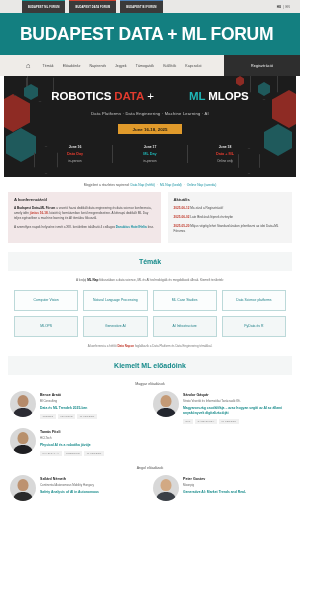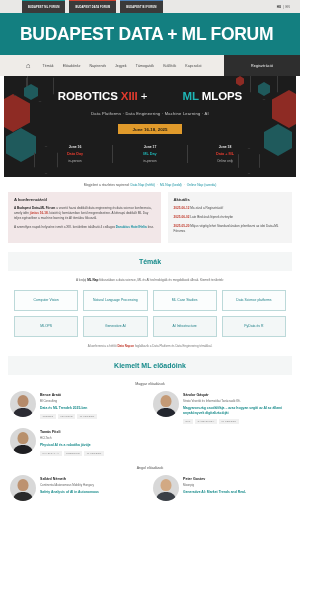--- a/index.html
+++ b/index.html
@@ -381,21 +381,21 @@
     <div class="hex out" style="left:30px;  top:70px;  width:24px; height:28px;"></div>
     <div class="hex red" style="right:-10px;top:14px;  width:34px; height:38px;"></div>
     <div class="hex teal" style="right:4px;  top:48px;  width:28px; height:32px;"></div>
     <div class="hex out" style="right:18px; top:-8px;  width:28px; height:32px;"></div>
     <div class="hex teal" style="right:26px; top:6px;   width:12px; height:14px;"></div>
     <div class="hex out" style="right:36px; top:72px;  width:22px; height:26px;"></div>
     <div class="hex red" style="right:52px; top:0px;   width:8px;  height:10px;"></div>
   </div>
 
   <div class="hero-title">
-    <span>ROBOTICS </span><span class="data">XIII</span><span class="plus"> + </span><span class="ml">ML</span><span> MLOPS</span>
+    <span>ROBOTICS </span><span class="data">DATA</span><span class="plus"> + </span><span class="ml">ML</span><span> MLOPS</span>
   </div>
 
   <div class="hero-sub">Data Platforms · Data Engineering · Machine Learning · AI</div>
 
   <div class="date-badge">June 16-18, 2025</div>
 
   <div class="days">
     <div class="day c1">
       <div class="d-date">June 16</div>
       <div class="d-name">Data Day</div>

